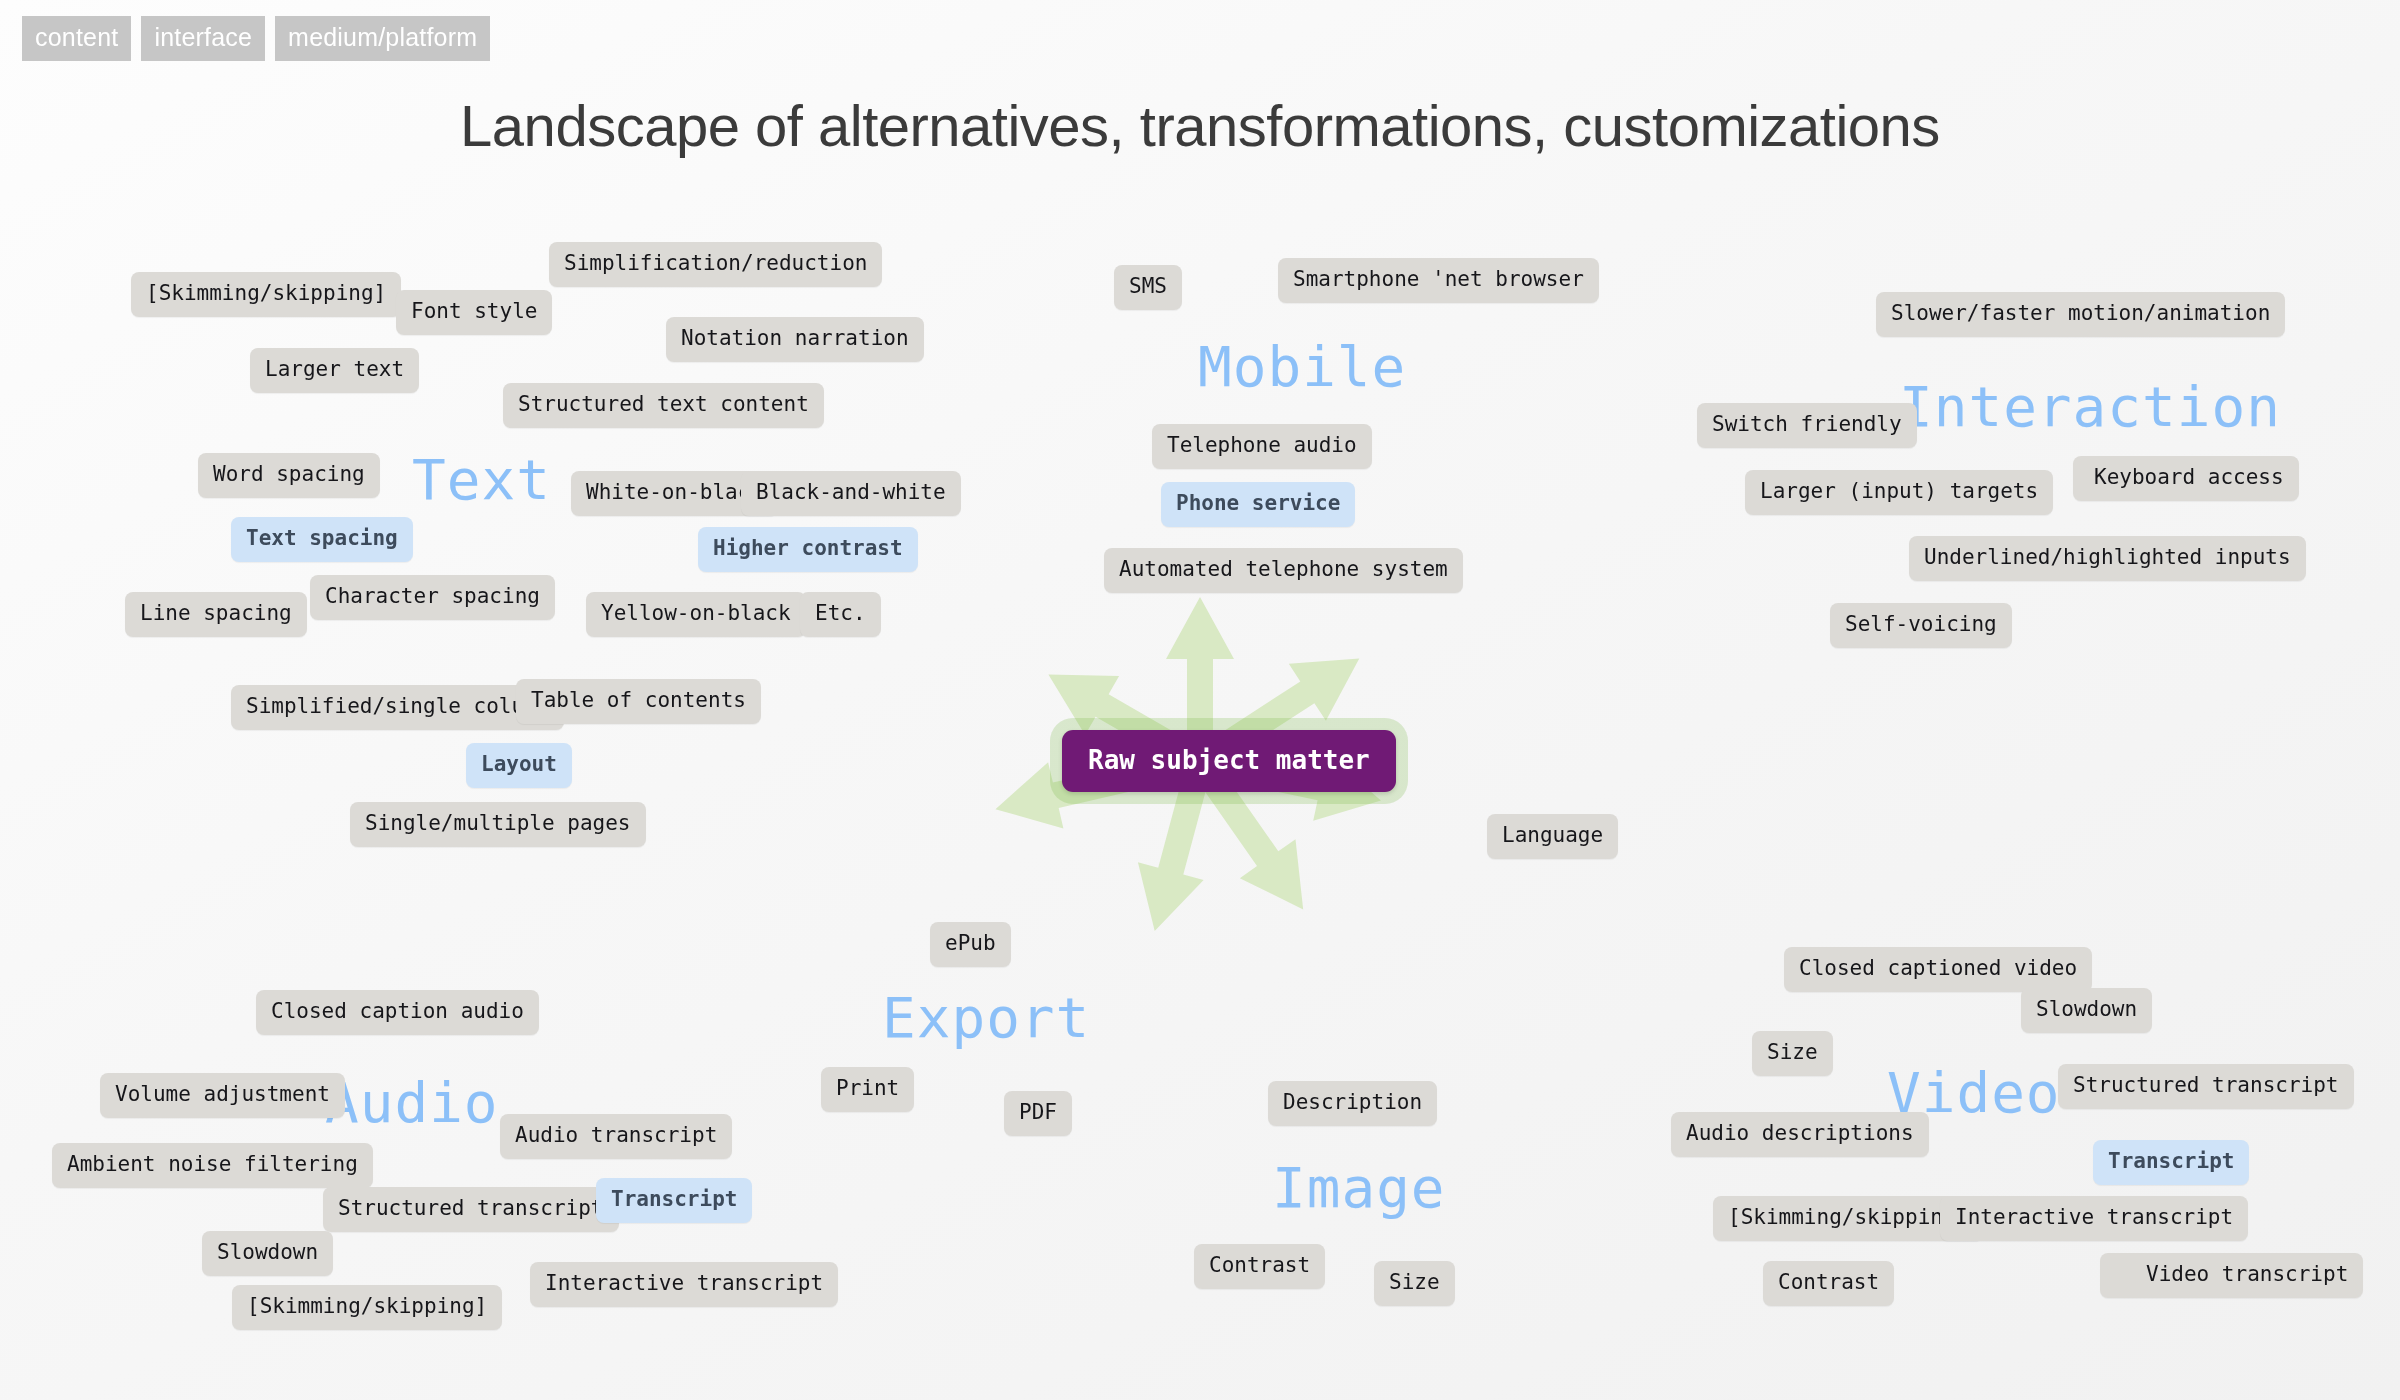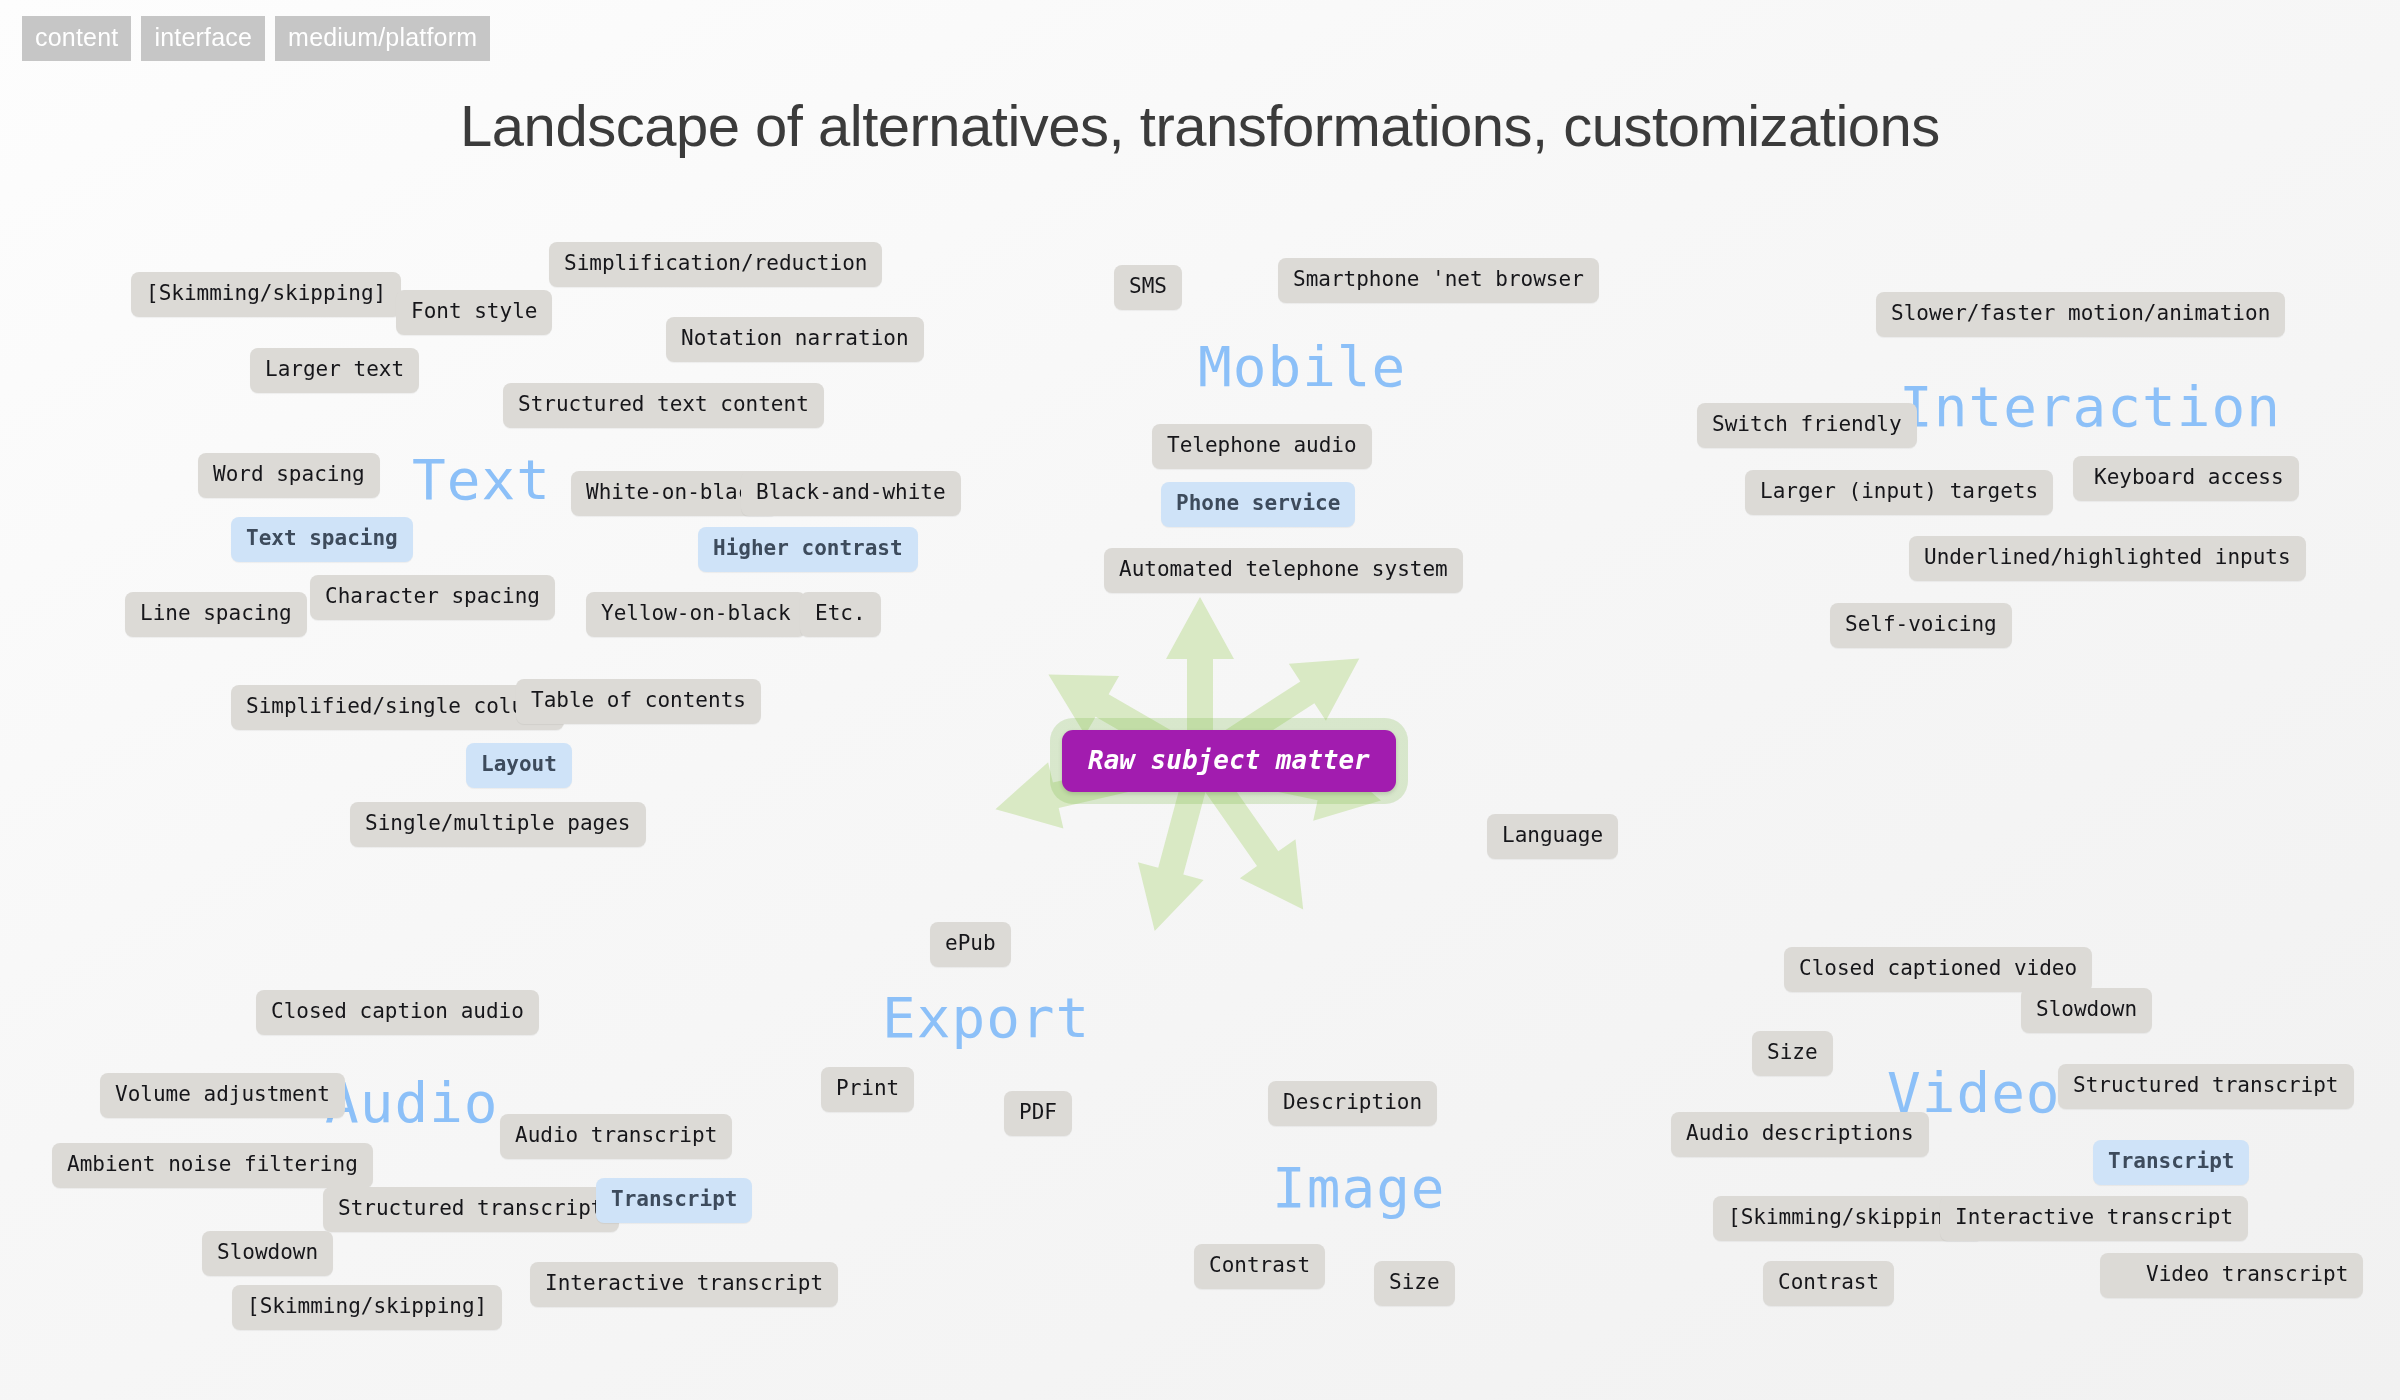--- a/index.html
+++ b/index.html
@@ -91,34 +91,33 @@
     color: #3d4b5c;
     font-weight: bold;
     margin-left: 29px;
   }
 
   
   #center-node {
     position: absolute;
     left: 1062px;
     top: 730px;
-    background: #a21caf;
+    background: #701a75;
     color: #ffffff;
     font-family: "DejaVu Sans Mono", "Liberation Mono", monospace;
     font-weight: bold;
     font-size: 26px;
     line-height: 1;
     padding: 17px 26px 19px 26px;
     border-radius: 11px;
     white-space: nowrap;
     z-index: 30;
     box-shadow: 0 0 0 12px rgba(120, 186, 70, 0.24),
                 0 2px 4px rgba(0,0,0,0.18);
     user-select: none;
-    font-style: italic;
   }
 
   
   #arrows {
     position: absolute;
     left: 0;
     top: 0;
     width: 2400px;
     height: 1400px;
     z-index: 10;

